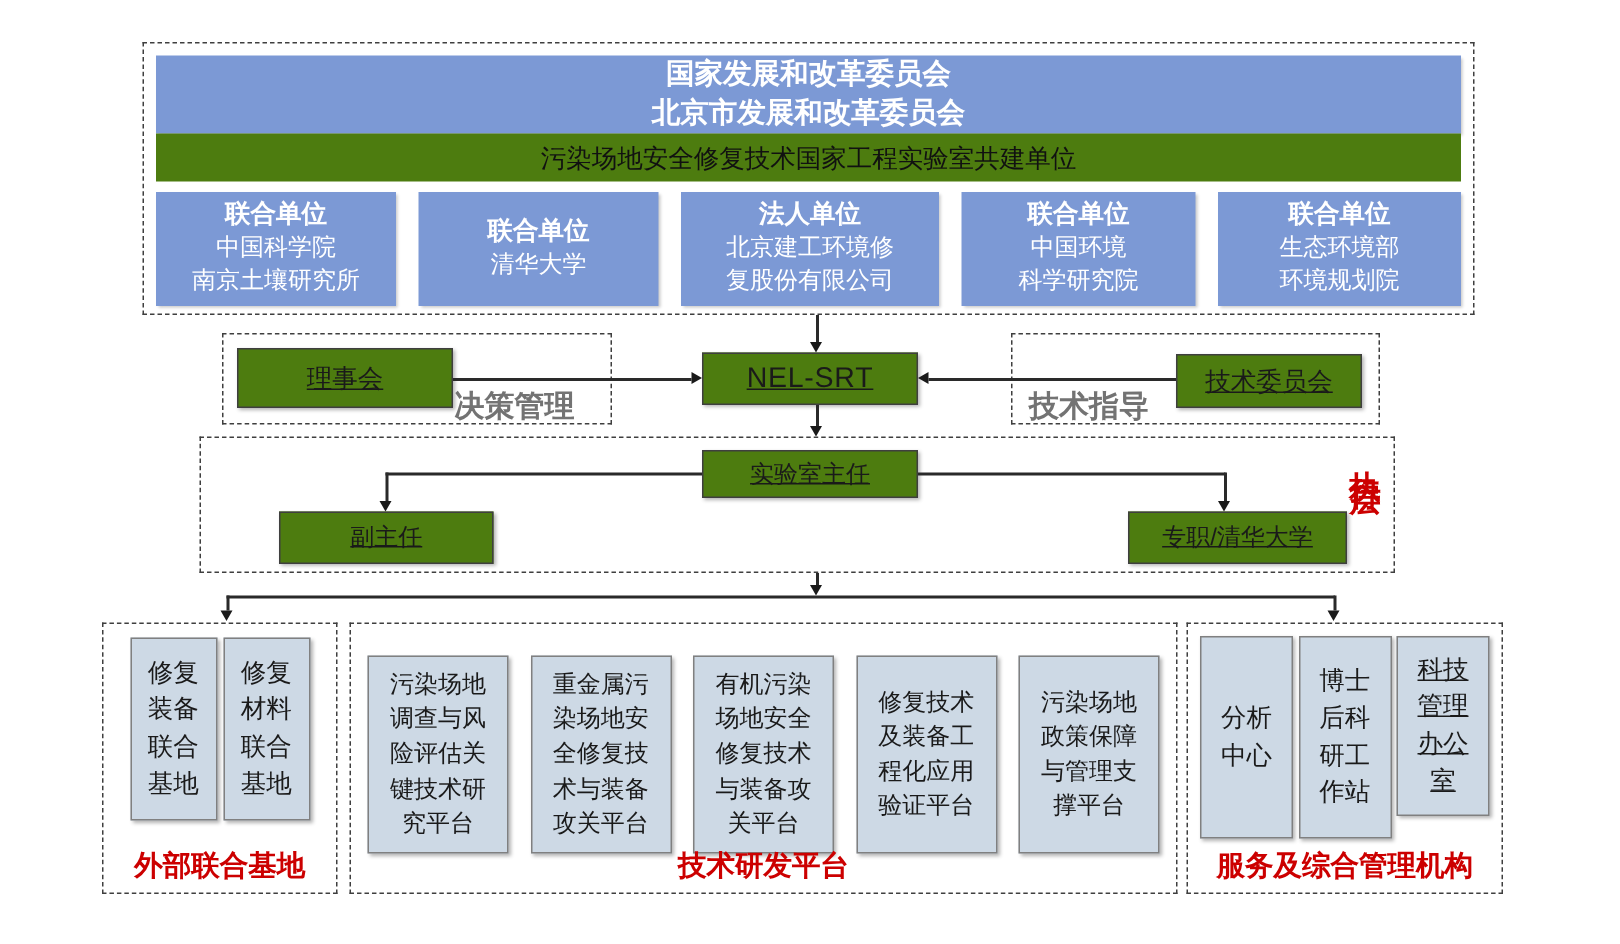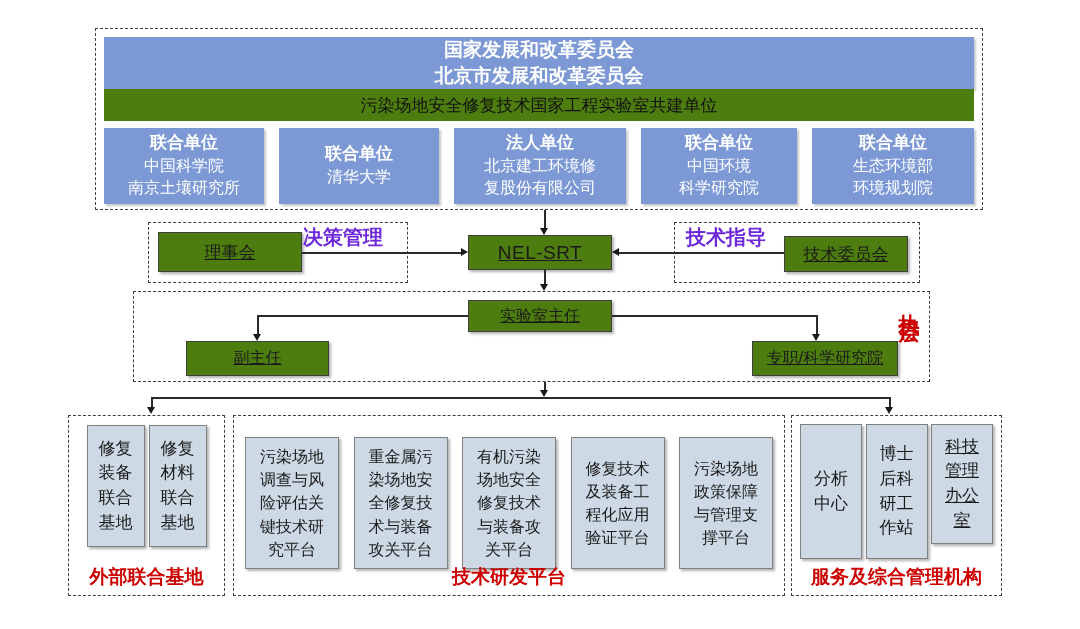--- a/index.html
+++ b/index.html
@@ -22,21 +22,21 @@
   .unit-role{font-size:17px;font-weight:bold;line-height:1.35;}
   .unit-name{font-size:16px;line-height:1.4;}
   .prewrap{white-space:pre-line;}
 
   
   .node{position:absolute;background:#4d7c0f;border:1px solid #3f3f3f;box-sizing:border-box;
     display:flex;align-items:center;justify-content:center;text-align:left;font-size:17px;
     box-shadow:1.5px 1.5px 2.5px rgba(0,0,0,0.3);text-decoration:underline;}
   .nel{font-size:19px;letter-spacing:0.5px;}
 
-  .redlab{position:absolute;color:#6d28d9;font-weight:bold;font-size:20px;line-height:1.1;}
+  .redlab{position:absolute;color:#737373;font-weight:bold;font-size:20px;line-height:1.1;margin-top:34px;}
   .redlab-vert{position:absolute;color:#CC0000;font-weight:bold;font-size:21px;
     writing-mode:vertical-rl;text-orientation:upright;letter-spacing:5px;line-height:1;}
 
   
   .hline{position:absolute;height:1.5px;background:#2a2a2a;}
   .vline{position:absolute;width:1.5px;background:#2a2a2a;}
   .arr-d{position:absolute;width:0;height:0;border-left:4.5px solid transparent;
     border-right:4.5px solid transparent;border-top:7px solid #1a1a1a;}
   .arr-r{position:absolute;width:0;height:0;border-top:4.5px solid transparent;
     border-bottom:4.5px solid transparent;border-left:7px solid #1a1a1a;}
@@ -109,21 +109,21 @@
 
   <div class="hline" style="left:619px;top:252px;width:165px;"></div>
   <div class="arr-l" style="left:612px;top:248px;"></div>
 
   <div class="vline" style="left:544px;top:270px;height:14px;"></div>
   <div class="arr-d" style="left:540px;top:284px;"></div>
 
   <div class="dashed" style="left:133px;top:291px;width:797px;height:91px;"></div>
   <div class="node" style="left:186px;top:341px;width:143px;height:35px;font-size:16px;">副主任</div>
   <div class="node" style="left:468px;top:300px;width:144px;height:32px;font-size:16px;">实验室主任</div>
-  <div class="node" style="left:752px;top:341px;width:146px;height:35px;font-size:16px;">专职/科学研究院</div>
+  <div class="node" style="left:752px;top:341px;width:146px;height:35px;font-size:16px;">专职/清华大学</div>
   <div class="redlab-vert" style="left:899px;top:297px;">执行层</div>
 
   <div class="hline" style="left:257px;top:315px;width:211px;"></div>
   <div class="vline" style="left:257px;top:315px;height:20px;"></div>
   <div class="arr-d" style="left:253px;top:334px;"></div>
   <div class="hline" style="left:612px;top:315px;width:205px;"></div>
   <div class="vline" style="left:816px;top:315px;height:20px;"></div>
   <div class="arr-d" style="left:812px;top:334px;"></div>
 
   <div class="vline" style="left:544px;top:382px;height:9px;"></div>

